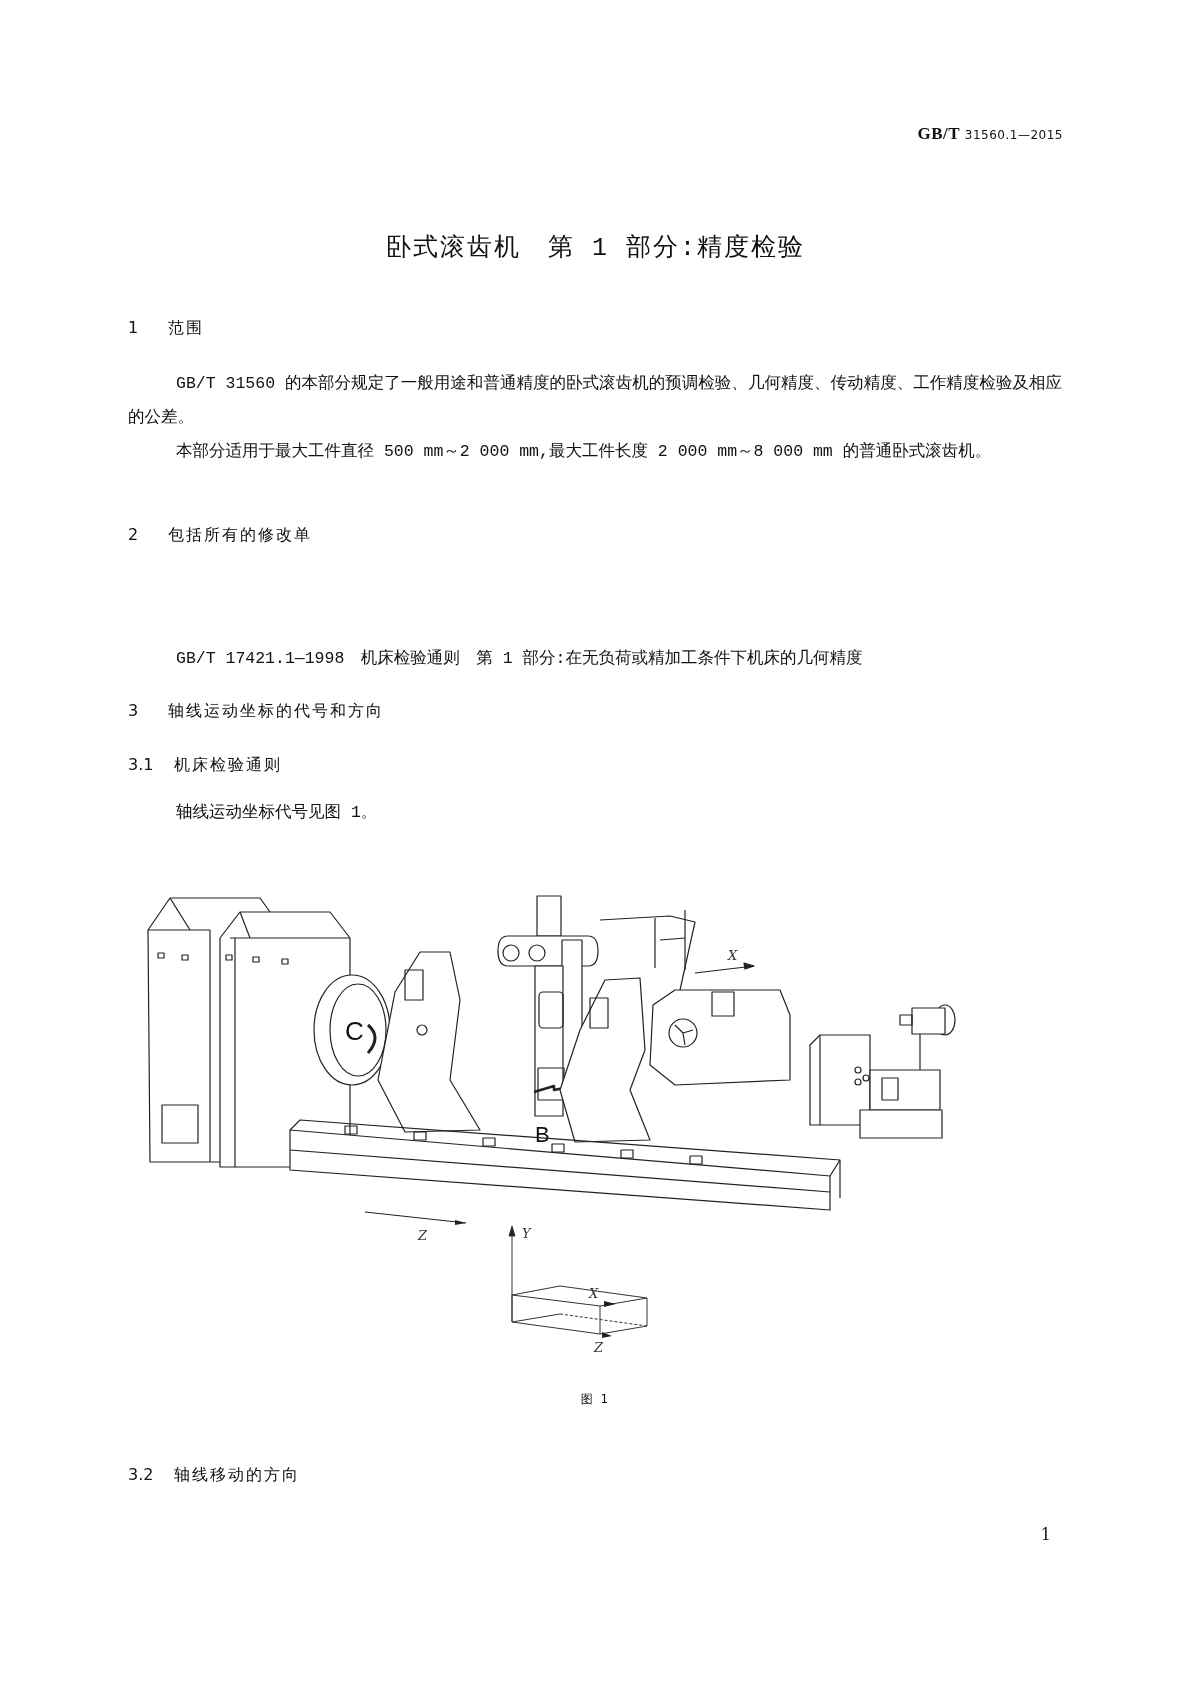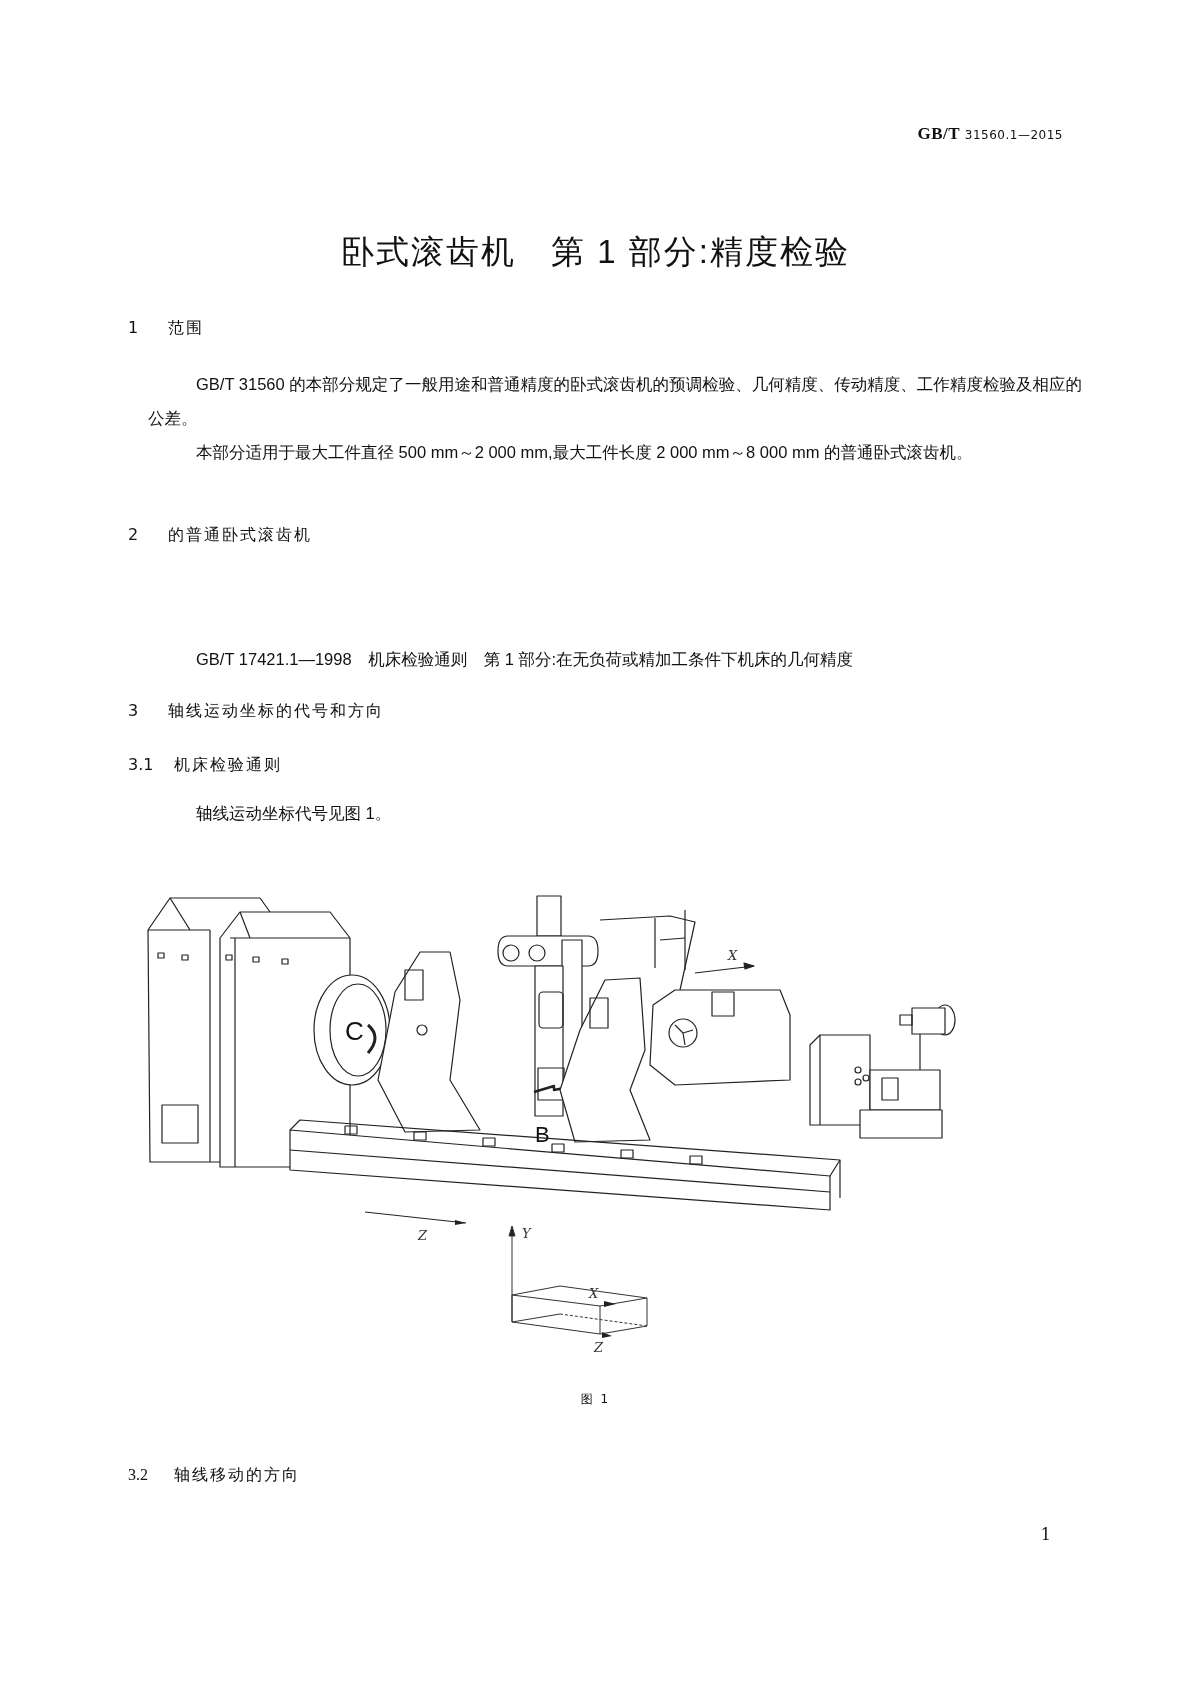--- a/index.html
+++ b/index.html
@@ -2,26 +2,26 @@
 <html><head>
 <meta charset="utf-8">
 <style>
   html, body { margin: 0; padding: 0; background: #ffffff; }
   body { width: 1191px; height: 1684px; position: relative; overflow: hidden; color: #111; }
   .page { position: absolute; left: 0; top: 0; width: 1191px; height: 1684px; }
   .std-code { position: absolute; right: 128px; top: 124px; font-size: 17px; letter-spacing: 0.5px; }
   .std-code .prefix { font-family: "Liberation Serif", serif; font-weight: bold; }
   .std-code .num { font-family: "DejaVu Sans", sans-serif; font-size: 12px; }
   .title { position: absolute; left: 0; width: 1191px; top: 230px; text-align: center;
-           font-family: Liberation Sans, sans-serif; font-size: 33px; letter-spacing: 2px; }
+           font-family: Liberation Mono, monospace; font-size: 25px; letter-spacing: 2px; }
   .h { position: absolute; left: 128px; font-family: "DejaVu Sans", sans-serif; font-size: 16px; font-weight: normal; }
   .h .n { display: inline-block; min-width: 40px; }
   .h .t { letter-spacing: 2px; }
-  .p { position: absolute; left: 128px; width: 934px; font-family: Liberation Sans, sans-serif; font-size: 16.5px;
-       line-height: 34px; text-align: justify; margin-left: 20px; }
+  .p { position: absolute; left: 128px; width: 934px; font-family: Liberation Mono, monospace; font-size: 16.5px;
+       line-height: 34px; text-align: justify; }
   .p .ind { display: inline-block; width: 48px; }
   .fig { position: absolute; left: 140px; top: 880px; width: 940px; height: 340px; }
   .axis-fig { position: absolute; left: 360px; top: 1200px; width: 320px; height: 160px; }
   .fig-cap { position: absolute; left: 0; width: 1191px; top: 1391px; text-align: center;
              font-family: "DejaVu Sans", sans-serif; font-size: 12px; letter-spacing: 2px; }
   .page-num { position: absolute; right: 140px; top: 1525px; font-family: "DejaVu Serif", serif; font-size: 16px; }
   .ax-label { font-family: "DejaVu Serif", serif; font-style: italic; font-size: 13px; fill: #333; }
 </style>
 </head>
 <body>
@@ -39,21 +39,21 @@
     <span class="n">1</span><span class="t">范围</span>
   </div>
   <div class="p" style="top:367px;">
     <span class="ind"></span><span>GB/T 31560 的本部分规定了一般用途和普通精度的卧式滚齿机的预调检验、几何精度、传动精度、工作精度检验及相应的公差。</span>
   </div>
   <div class="p" style="top:435px;">
     <span class="ind"></span><span>本部分适用于最大工件直径 500 mm～2 000 mm,最大工件长度 2 000 mm～8 000 mm 的普通卧式滚齿机。</span>
   </div>
 
   <div class="h" style="top:525px;">
-    <span class="n">2</span><span class="t">的普通卧式滚齿机</span>
+    <span class="n">2</span><span class="t">包括所有的修改单</span>
   </div>
   <div class="p" style="top:642px;">
     <span class="ind"></span><span>GB/T 17421.1—1998　机床检验通则　第 1 部分:在无负荷或精加工条件下机床的几何精度</span>
   </div>
 
   <div class="h" style="top:701px;">
     <span class="n">3</span><span class="t">轴线运动坐标的代号和方向</span>
   </div>
 
   <div class="h" style="top:755px;">
@@ -163,18 +163,18 @@
     <line x1="152" y1="122" x2="200" y2="114"></line>
     <line x1="200" y1="114" x2="287" y2="126" stroke-dasharray="3,2"></line>
     <polygon points="256,104 244,101 244,107" fill="#222" stroke="none"></polygon>
     <text x="229" y="98" class="ax-label" stroke="none">X</text>
     <polygon points="252,136 242,132 242,138" fill="#222" stroke="none"></polygon>
     <text x="234" y="152" class="ax-label" stroke="none">Z</text>
   </svg>
 
   <div class="fig-cap">图 1</div>
 
-  <div class="h" style="top:1465px;font-family:Liberation Serif, serif;">
+  <div class="h" style="top:1465px;">
     <span class="n" style="min-width:46px;">3.2</span><span class="t">轴线移动的方向</span>
   </div>
 
   <div class="page-num">1</div>
 </div>
 
 </body></html>

